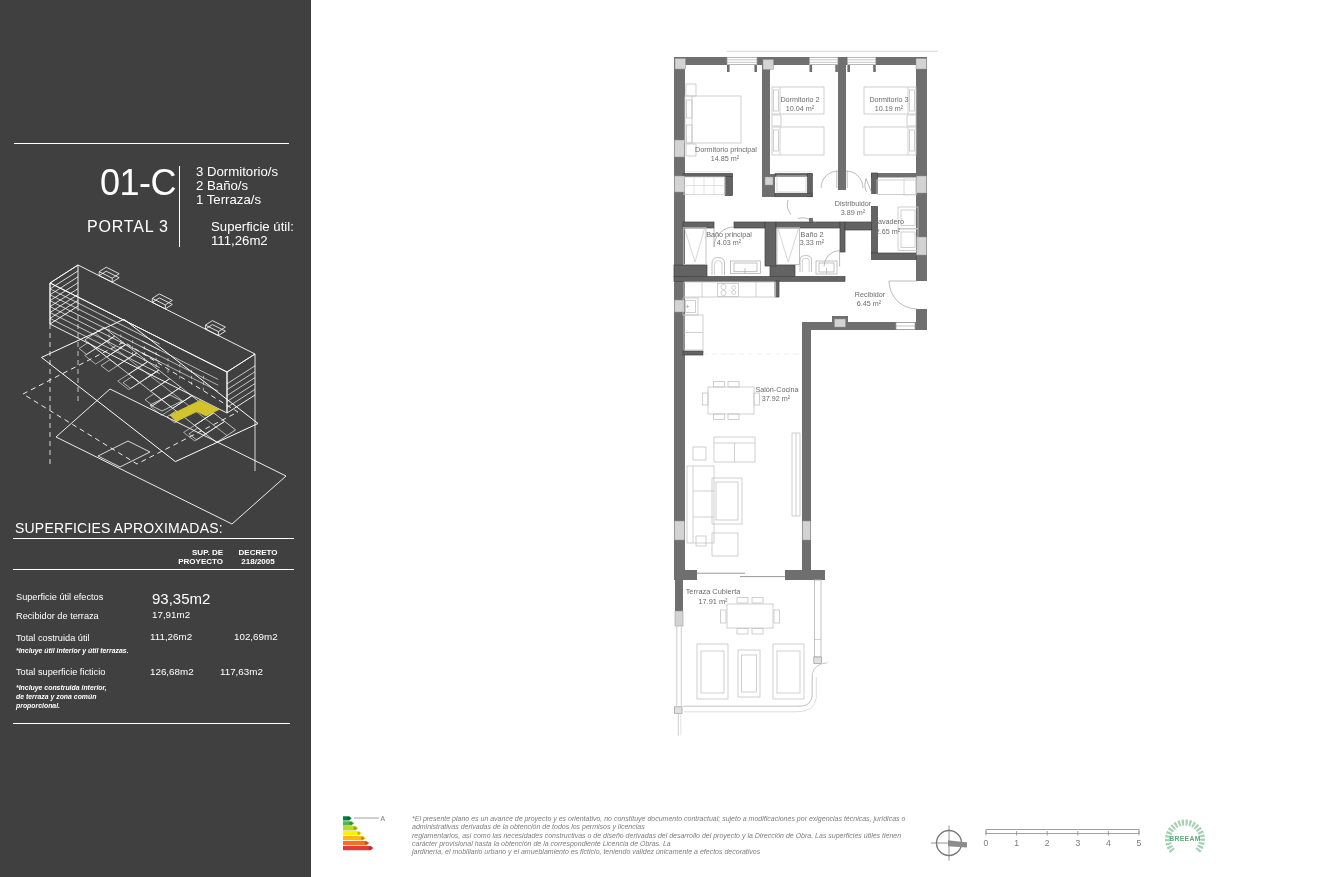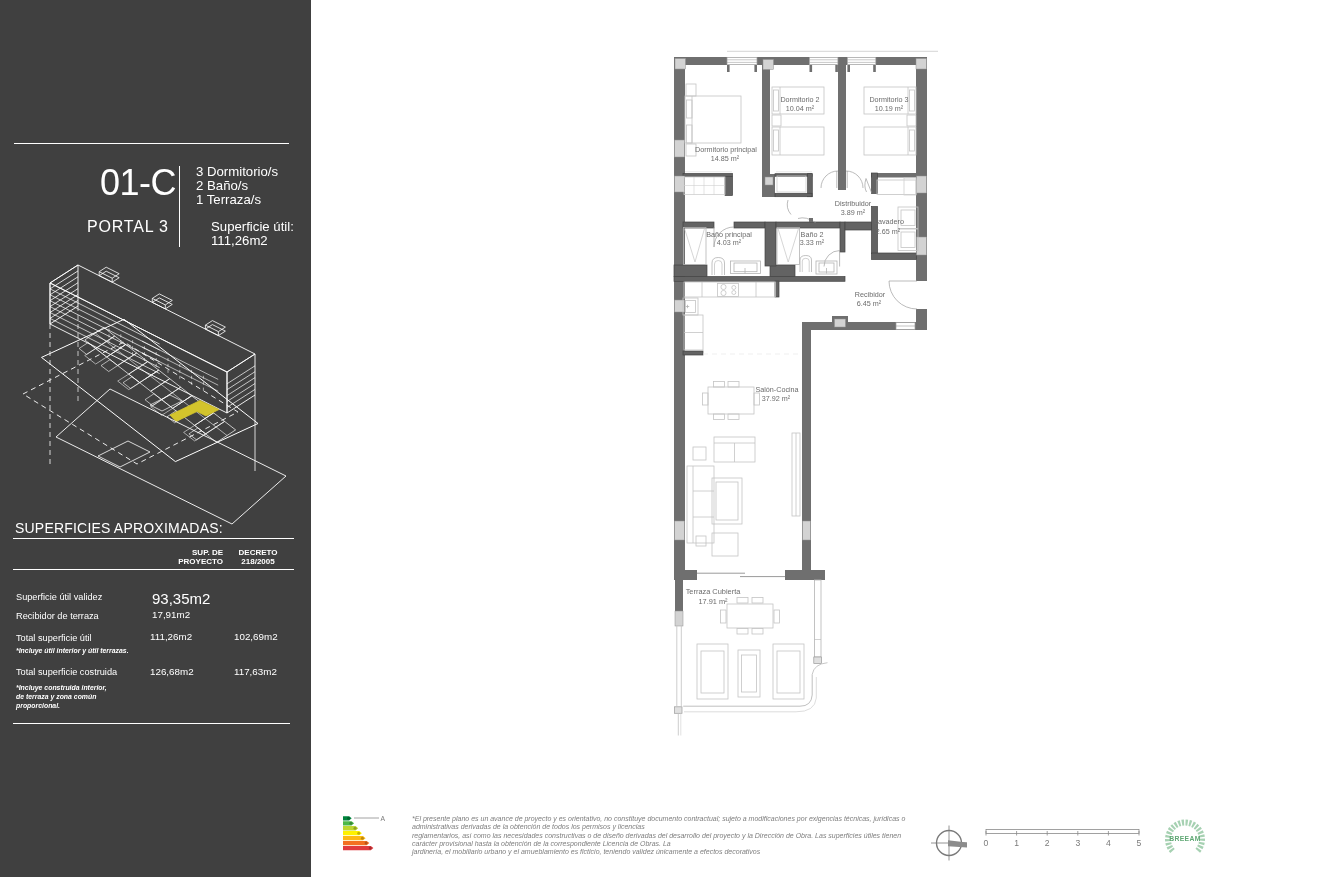--- a/index.html
+++ b/index.html
@@ -125,31 +125,31 @@
 <polygon points="56.0,437.0 110.0,389.0 286.0,476.0 232.0,524.0" fill="none" stroke="#fff" stroke-width="0.9"></polygon>
 <polygon points="98.0,456.0 128.0,441.0 150.0,452.0 120.0,467.0" fill="none" stroke="#fff" stroke-width="0.8"></polygon>
 <polygon points="150.0,405.0 170.0,395.0 182.0,401.0 162.0,411.0" fill="none" stroke="#fff" stroke-width="0.7"></polygon>
     </g>
   </svg>
   <div class="abs" style="left:15px;top:520px;font-size:14px;letter-spacing:0.2px">SUPERFICIES APROXIMADAS:</div>
   <div class="wline" style="left:13px;top:537.8px;width:281px;height:1.3px"></div>
   <div class="abs" style="left:153px;top:547.5px;width:70px;font-size:8px;font-weight:bold;text-align:right;line-height:9px">SUP. DE<br>PROYECTO</div>
   <div class="abs" style="left:223px;top:547.5px;width:70px;font-size:8px;font-weight:bold;text-align:center;line-height:9px">DECRETO<br>218/2005</div>
   <div class="wline" style="left:13px;top:568.8px;width:281px;height:1.2px"></div>
-  <div class="abs" style="left:16px;top:591.5px;font-size:9.2px">Superficie útil validez</div>
+  <div class="abs" style="left:16px;top:591.5px;font-size:9.2px">Superficie útil efectos</div>
   <div class="abs" style="left:152px;top:590px;width:44px;font-size:15px">93,35m2</div>
   <div class="abs" style="left:16px;top:611px;font-size:9.2px">Recibidor de terraza</div>
   <div class="abs" style="left:152px;top:608.5px;width:44px;font-size:9.8px">17,91m2</div>
-  <div class="abs" style="left:16px;top:632.5px;font-size:9.2px">Total superficie útil</div>
+  <div class="abs" style="left:16px;top:632.5px;font-size:9.2px">Total costruida útil</div>
   <div class="abs" style="left:150px;top:631px;width:46px;font-size:9.8px">111,26m2</div>
   <div class="abs" style="left:234px;top:631px;width:46px;font-size:9.8px">102,69m2</div>
   <div class="abs ft" style="left:16px;top:647px;font-size:6.9px;font-weight:bold;color:#fff">*Incluye útil interior y útil terrazas.</div>
-  <div class="abs" style="left:16px;top:666.5px;font-size:9.2px">Total superficie costruida</div>
+  <div class="abs" style="left:16px;top:666.5px;font-size:9.2px">Total superficie ficticio</div>
   <div class="abs" style="left:150px;top:665.5px;width:46px;font-size:9.8px">126,68m2</div>
-  <div class="abs" style="left:234px;top:665.5px;width:46px;font-size:9.8px">117,63m2</div>
+  <div class="abs" style="left:220px;top:665.5px;width:46px;font-size:9.8px">117,63m2</div>
   <div class="abs ft" style="left:16px;top:682.5px;font-size:6.9px;font-weight:bold;color:#fff;line-height:9.3px">*Incluye construida interior,<br>de terraza y zona común<br>proporcional.</div>
   <div class="wline" style="left:13px;top:723.2px;width:277px;height:1.3px"></div>
 </div>
 <svg class="abs" style="left:0;top:0" width="1330" height="877" viewBox="0 0 1330 877">
 <line x1="727" y1="51.3" x2="938" y2="51.3" stroke="#c9c9c9" stroke-width="0.8"></line>
 <line x1="684" y1="171.8" x2="732" y2="171.8" stroke="#dcdcdc" stroke-width="0.7"></line>
 <line x1="776" y1="171.8" x2="812" y2="171.8" stroke="#dcdcdc" stroke-width="0.7"></line>
 <rect x="674" y="57" width="53" height="8" fill="#6f6f6f"></rect>
 <rect x="757" y="57" width="52.5" height="8" fill="#6f6f6f"></rect>
 <rect x="837.9" y="57" width="9.5" height="8" fill="#6f6f6f"></rect>

